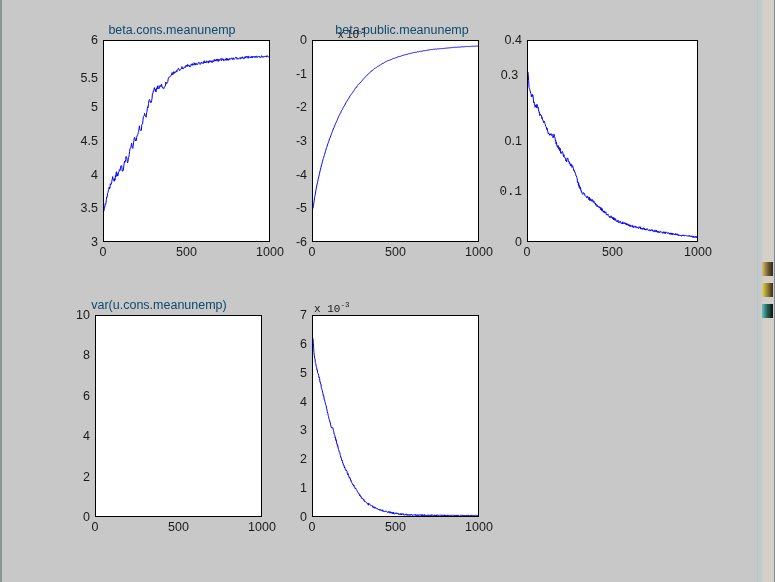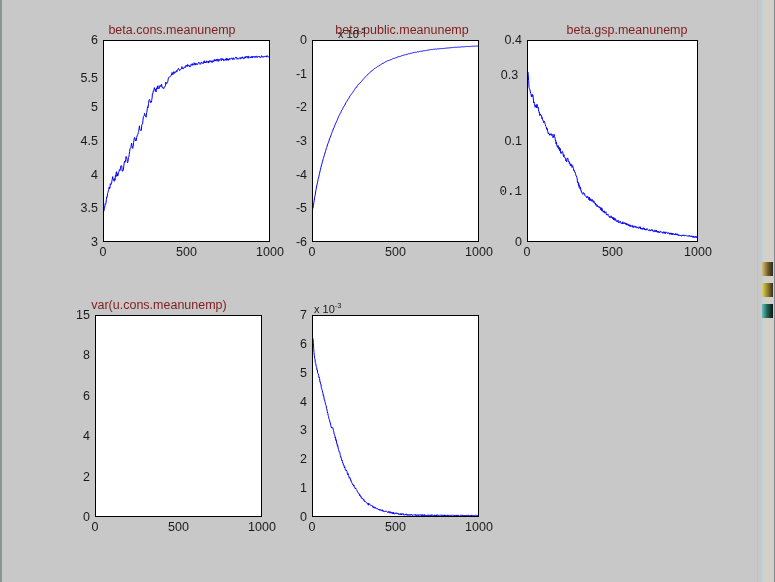--- a/index.html
+++ b/index.html
@@ -30,21 +30,21 @@
   }
   .strip-icon.i1{top:262px;background:linear-gradient(90deg,#d8c07c,#6b5520 60%,#2a2a2a);}
   .strip-icon.i2{top:283px;background:linear-gradient(90deg,#e0d46a,#8a7a22 55%,#3a2a2a);}
   .strip-icon.i3{top:304px;background:linear-gradient(90deg,#6fbfbf,#1d6b5a 45%,#111);}
 
   
   .subplot{position:absolute;}
   .plot-title{
     position:absolute;left:0;right:0;top:0;
     text-align:center;
-    font-size:12.5px;color:#7f1d1d;
+    font-size:12.5px;color:#0c4a6e;
     white-space:nowrap;
     line-height:14px;
   }
   .exp-label{
     position:absolute;
     font-size:11px;color:#1a1a1a;
     white-space:nowrap;
     line-height:11px;
   }
   .exp-label sup{font-size:7.5px;}
@@ -112,21 +112,20 @@
     <div class="ytick" style="left:0;top:121px;width:35px;">-3</div>
     <div class="ytick" style="left:0;top:154.7px;width:35px;">-4</div>
     <div class="ytick" style="left:0;top:188.3px;width:35px;">-5</div>
     <div class="ytick" style="left:0;top:222px;width:35px;">-6</div>
     <div class="xtick" style="left:40px;top:226px;">0</div>
     <div class="xtick" style="left:123.5px;top:226px;">500</div>
     <div class="xtick" style="left:207px;top:226px;">1000</div>
   </div>
 
   <div class="subplot" style="left:495px;top:20px;width:240px;height:250px;">
-    <div class="plot-title" style="top:3px;left:20px;width:220px;">beta.gsp.meanunemp</div>
     <div class="axes-box" style="left:30px;top:20px;width:171px;height:202px;">
       <svg viewBox="0 0 171 202" preserveAspectRatio="none">
         <polyline id="s3" fill="none" stroke="#0000ff" stroke-width="1" vector-effect="non-scaling-stroke" points="0.00,31.28 0.34,35.40 0.69,40.19 1.03,46.77 1.37,47.74 1.71,48.94 2.06,49.54 2.40,51.51 2.74,52.78 3.08,53.41 3.43,56.19 3.77,54.48 4.11,56.36 4.45,54.07 4.80,54.14 5.14,55.65 5.48,59.52 5.83,62.60 6.17,61.72 6.51,63.29 6.85,64.85 7.20,66.93 7.54,64.93 7.88,64.89 8.22,66.32 8.57,67.42 8.91,63.98 9.25,63.97 9.60,66.49 9.94,67.35 10.28,66.68 10.62,70.38 10.97,70.28 11.31,72.54 11.65,72.09 11.99,75.40 12.34,73.75 12.68,74.85 13.02,75.27 13.36,75.39 13.71,75.25 14.05,78.26 14.39,77.34 14.74,79.55 15.08,79.66 15.42,80.77 15.76,82.41 16.11,81.64 16.45,81.45 16.79,81.21 17.13,83.51 17.48,84.25 17.82,86.02 18.16,86.49 18.51,86.79 18.85,89.25 19.19,88.49 19.53,88.29 19.88,91.11 20.22,92.44 20.56,93.85 20.90,92.74 21.25,93.35 21.59,93.74 21.93,95.19 22.27,95.17 22.62,93.93 22.96,94.40 23.30,93.50 23.65,95.23 23.99,95.29 24.33,94.16 24.67,95.37 25.02,96.38 25.36,97.74 25.70,95.85 26.04,97.07 26.39,94.10 26.73,96.44 27.07,97.03 27.41,98.26 27.76,101.04 28.10,100.45 28.44,104.12 28.79,102.03 29.13,105.00 29.47,106.65 29.81,106.26 30.16,107.58 30.50,105.52 30.84,107.79 31.18,109.30 31.53,107.68 31.87,107.56 32.21,110.95 32.56,108.51 32.90,112.13 33.24,113.52 33.58,112.89 33.93,113.35 34.27,111.97 34.61,111.52 34.95,111.51 35.30,113.05 35.64,115.16 35.98,116.75 36.32,114.73 36.67,116.69 37.01,117.56 37.35,117.50 37.70,118.79 38.04,118.72 38.38,121.24 38.72,120.51 39.07,121.90 39.41,118.59 39.75,118.27 40.09,119.12 40.44,118.72 40.78,121.61 41.12,122.00 41.46,121.39 41.81,123.76 42.15,122.89 42.49,123.85 42.84,125.64 43.18,124.09 43.52,126.22 43.86,125.09 44.21,124.68 44.55,127.77 44.89,126.58 45.23,125.97 45.58,127.65 45.92,128.51 46.26,130.77 46.61,130.20 46.95,131.02 47.29,132.48 47.63,132.47 47.98,133.52 48.32,135.20 48.66,136.28 49.00,136.33 49.35,137.91 49.69,138.11 50.03,142.40 50.37,143.10 50.72,142.32 51.06,145.75 51.40,143.93 51.75,147.87 52.09,146.05 52.43,147.02 52.77,149.51 53.12,147.94 53.46,150.94 53.80,150.65 54.14,152.69 54.49,152.56 54.83,154.15 55.17,154.42 55.52,154.94 55.86,154.31 56.20,153.10 56.54,153.53 56.89,154.39 57.23,154.12 57.57,156.24 57.91,156.44 58.26,156.67 58.60,156.89 58.94,156.89 59.28,157.72 59.63,158.57 59.97,156.93 60.31,157.03 60.66,158.10 61.00,157.74 61.34,157.81 61.68,160.48 62.03,157.72 62.37,159.63 62.71,161.36 63.05,160.36 63.40,159.29 63.74,161.44 64.08,161.60 64.42,161.60 64.77,159.89 65.11,160.92 65.45,160.68 65.80,162.78 66.14,163.01 66.48,161.39 66.82,162.70 67.17,162.51 67.51,163.32 67.85,164.50 68.19,163.73 68.54,165.77 68.88,166.07 69.22,165.17 69.57,165.02 69.91,167.30 70.25,166.04 70.59,166.81 70.94,167.51 71.28,167.77 71.62,167.01 71.96,168.14 72.31,168.56 72.65,167.45 72.99,167.78 73.33,170.17 73.68,168.75 74.02,168.35 74.36,171.29 74.71,169.34 75.05,169.22 75.39,170.55 75.73,172.23 76.08,172.85 76.42,171.72 76.76,172.98 77.10,171.58 77.45,173.25 77.79,173.88 78.13,172.81 78.47,173.02 78.82,172.46 79.16,174.95 79.50,175.84 79.85,175.13 80.19,175.41 80.53,175.80 80.87,174.84 81.22,176.21 81.56,176.88 81.90,177.28 82.24,176.95 82.59,178.37 82.93,178.42 83.27,178.53 83.62,177.47 83.96,176.53 84.30,177.98 84.64,177.42 84.99,178.67 85.33,178.09 85.67,179.77 86.01,177.91 86.36,179.00 86.70,180.74 87.04,178.56 87.38,180.37 87.73,181.07 88.07,179.19 88.41,181.04 88.76,180.19 89.10,181.12 89.44,182.48 89.78,182.15 90.13,181.58 90.47,182.32 90.81,181.31 91.15,180.82 91.50,183.35 91.84,182.87 92.18,183.61 92.53,183.52 92.87,183.05 93.21,181.88 93.55,183.16 93.90,183.81 94.24,184.32 94.58,184.37 94.92,183.54 95.27,183.56 95.61,184.88 95.95,182.55 96.29,184.59 96.64,184.23 96.98,184.15 97.32,183.41 97.67,183.73 98.01,184.60 98.35,183.64 98.69,184.94 99.04,184.10 99.38,185.74 99.72,184.54 100.06,184.24 100.41,186.07 100.75,185.03 101.09,185.23 101.43,185.00 101.78,186.54 102.12,185.71 102.46,185.55 102.81,187.18 103.15,186.10 103.49,185.89 103.83,187.41 104.18,186.59 104.52,186.68 104.86,186.62 105.20,187.19 105.55,188.10 105.89,186.26 106.23,186.47 106.58,188.12 106.92,188.50 107.26,187.53 107.60,187.92 107.95,187.87 108.29,186.76 108.63,188.22 108.97,187.36 109.32,187.04 109.66,188.40 110.00,188.83 110.34,188.55 110.69,187.83 111.03,188.65 111.37,189.04 111.72,189.49 112.06,188.59 112.40,187.48 112.74,187.85 113.09,188.86 113.43,188.60 113.77,187.65 114.11,190.02 114.46,188.84 114.80,189.77 115.14,189.73 115.48,190.18 115.83,188.95 116.17,190.18 116.51,190.21 116.86,188.60 117.20,189.03 117.54,189.59 117.88,189.10 118.23,190.90 118.57,189.81 118.91,190.77 119.25,190.93 119.60,190.68 119.94,190.96 120.28,189.45 120.63,189.63 120.97,189.74 121.31,190.56 121.65,191.12 122.00,191.55 122.34,191.08 122.68,190.77 123.02,190.60 123.37,191.90 123.71,191.63 124.05,191.92 124.39,190.72 124.74,191.23 125.08,190.40 125.42,190.99 125.77,190.67 126.11,191.92 126.45,191.24 126.79,192.62 127.14,192.61 127.48,192.36 127.82,192.78 128.16,192.06 128.51,190.74 128.85,191.68 129.19,192.52 129.54,193.01 129.88,191.07 130.22,192.12 130.56,192.68 130.91,191.87 131.25,193.38 131.59,193.05 131.93,192.25 132.28,193.53 132.62,192.92 132.96,192.70 133.30,193.67 133.65,193.12 133.99,192.08 134.33,192.16 134.68,192.70 135.02,193.19 135.36,193.02 135.70,193.47 136.05,193.22 136.39,194.27 136.73,194.24 137.07,192.89 137.42,192.47 137.76,192.87 138.10,193.88 138.44,194.47 138.79,192.80 139.13,194.35 139.47,193.20 139.82,192.92 140.16,193.27 140.50,193.33 140.84,193.68 141.19,194.48 141.53,193.95 141.87,193.46 142.21,193.88 142.56,194.04 142.90,194.90 143.24,194.10 143.59,195.38 143.93,193.73 144.27,194.39 144.61,195.27 144.96,195.10 145.30,193.90 145.64,195.54 145.98,194.25 146.33,195.50 146.67,194.31 147.01,194.81 147.35,194.75 147.70,195.61 148.04,195.10 148.38,194.99 148.73,195.93 149.07,195.54 149.41,194.32 149.75,195.88 150.10,194.87 150.44,195.57 150.78,196.09 151.12,194.76 151.47,195.56 151.81,196.33 152.15,195.57 152.49,196.51 152.84,195.74 153.18,195.95 153.52,196.61 153.87,196.26 154.21,196.69 154.55,196.13 154.89,196.72 155.24,197.00 155.58,196.84 155.92,195.89 156.26,196.91 156.61,196.56 156.95,195.79 157.29,196.37 157.64,195.87 157.98,196.83 158.32,197.05 158.66,196.39 159.01,196.82 159.35,196.42 159.69,196.20 160.03,196.45 160.38,196.58 160.72,196.63 161.06,196.49 161.40,197.15 161.75,197.06 162.09,196.87 162.43,196.58 162.78,197.50 163.12,197.12 163.46,196.43 163.80,196.97 164.15,197.59 164.49,196.85 164.83,196.87 165.17,197.15 165.52,197.66 165.86,196.72 166.20,197.72 166.55,198.29 166.89,197.26 167.23,196.88 167.57,198.38 167.92,197.40 168.26,198.32 168.60,198.37 168.94,197.69 169.29,198.28 169.63,197.37 169.97,197.87 170.31,198.60 170.66,197.37 171.00,198.36"></polyline>
       </svg>
     </div>
     <div class="ytick" style="left:0;top:20px;width:25px;">0.4</div>
     <div class="ytick" style="left:0;top:55px;width:25px;text-align:center;">0.3</div>
     <div class="ytick" style="left:0;top:121px;width:25px;">0.1</div>
     <div class="ytick" style="left:0;top:171.5px;width:25px;font-family:Liberation Mono, monospace;">0.1</div>
     <div class="ytick" style="left:0;top:222px;width:25px;">0</div>
@@ -135,33 +134,33 @@
     <div class="xtick" style="left:201px;top:226px;">1000</div>
   </div>
 
   <div class="subplot" style="left:32px;top:295px;width:240px;height:250px;">
     <div class="plot-title" style="top:3px;left:10px;width:230px;">var(u.cons.meanunemp)</div>
     <div class="axes-box" style="left:61px;top:20px;width:167px;height:202px;">
       <svg viewBox="0 0 167 202" preserveAspectRatio="none">
         <polyline id="s4" fill="none" stroke="#0000ff" stroke-width="1" vector-effect="non-scaling-stroke" points=""></polyline>
       </svg>
     </div>
-    <div class="ytick" style="left:0;top:20px;width:56px;">15</div>
+    <div class="ytick" style="left:0;top:20px;width:56px;">10</div>
     <div class="ytick" style="left:0;top:60.4px;width:56px;">8</div>
     <div class="ytick" style="left:0;top:100.8px;width:56px;">6</div>
     <div class="ytick" style="left:0;top:141.2px;width:56px;">4</div>
     <div class="ytick" style="left:0;top:181.6px;width:56px;">2</div>
     <div class="ytick" style="left:0;top:222px;width:56px;">0</div>
     <div class="xtick" style="left:61px;top:226px;">0</div>
     <div class="xtick" style="left:144.5px;top:226px;">500</div>
     <div class="xtick" style="left:228px;top:226px;">1000</div>
   </div>
 
   <div class="subplot" style="left:270px;top:295px;width:240px;height:250px;">
-    <div class="exp-label" style="left:42px;top:5px;">
+    <div class="exp-label" style="left:42px;top:5px;font-family:Liberation Mono, monospace;">
       <span>x 10</span><sup>-3</sup>
     </div>
     <div class="axes-box" style="left:40px;top:20px;width:167px;height:202px;">
       <svg viewBox="0 0 167 202" preserveAspectRatio="none">
         <polyline id="s5" fill="none" stroke="#0000ff" stroke-width="1" vector-effect="non-scaling-stroke" points="0.00,22.63 0.33,26.78 0.67,32.73 1.00,36.88 1.34,40.11 1.67,42.72 2.01,43.14 2.34,47.08 2.68,47.68 3.01,49.43 3.35,51.16 3.68,52.22 4.02,54.73 4.35,54.49 4.69,57.44 5.02,58.24 5.35,58.54 5.69,59.93 6.02,62.20 6.36,61.78 6.69,63.22 7.03,66.75 7.36,66.67 7.70,68.49 8.03,68.63 8.37,72.03 8.70,72.92 9.04,74.39 9.37,75.21 9.71,76.96 10.04,77.75 10.37,80.32 10.71,79.93 11.04,81.85 11.38,84.68 11.71,84.61 12.05,86.24 12.38,87.50 12.72,89.27 13.05,90.11 13.39,90.80 13.72,93.54 14.06,93.77 14.39,96.26 14.73,98.02 15.06,98.47 15.39,100.52 15.73,101.63 16.06,103.50 16.40,104.28 16.73,105.15 17.07,107.26 17.40,107.25 17.74,109.15 18.07,111.00 18.41,112.05 18.74,113.18 19.08,112.41 19.41,112.91 19.75,112.92 20.08,112.80 20.41,114.20 20.75,115.75 21.08,117.02 21.42,119.49 21.75,119.56 22.09,120.49 22.42,123.16 22.76,122.55 23.09,125.70 23.43,124.94 23.76,126.05 24.10,129.23 24.43,129.19 24.77,131.51 25.10,130.86 25.43,133.33 25.77,134.76 26.10,135.12 26.44,137.27 26.77,137.13 27.11,137.73 27.44,139.69 27.78,141.08 28.11,142.84 28.45,142.69 28.78,144.18 29.12,145.87 29.45,145.47 29.79,147.15 30.12,148.51 30.45,148.58 30.79,150.80 31.12,150.52 31.46,151.01 31.79,153.47 32.13,152.45 32.46,154.01 32.80,155.28 33.13,155.96 33.47,155.31 33.80,155.59 34.14,156.52 34.47,157.18 34.81,158.99 35.14,160.27 35.47,159.06 35.81,161.12 36.14,161.22 36.48,162.74 36.81,163.90 37.15,162.97 37.48,163.41 37.82,164.28 38.15,166.06 38.49,165.77 38.82,167.93 39.16,167.96 39.49,168.67 39.83,169.30 40.16,170.50 40.49,170.33 40.83,170.34 41.16,171.88 41.50,171.09 41.83,172.38 42.17,172.67 42.50,173.69 42.84,174.56 43.17,173.77 43.51,174.36 43.84,175.31 44.18,175.60 44.51,176.15 44.85,177.02 45.18,177.84 45.52,177.89 45.85,178.50 46.18,179.38 46.52,179.20 46.85,179.93 47.19,181.45 47.52,180.50 47.86,181.26 48.19,182.56 48.53,183.07 48.86,182.47 49.20,183.21 49.53,184.62 49.87,183.96 50.20,184.30 50.54,184.85 50.87,184.97 51.20,186.18 51.54,185.32 51.87,186.50 52.21,187.56 52.54,187.04 52.88,187.40 53.21,187.37 53.55,187.85 53.88,188.43 54.22,188.60 54.55,188.61 54.89,189.13 55.22,189.97 55.56,190.29 55.89,189.08 56.22,191.10 56.56,189.52 56.89,189.53 57.23,190.08 57.56,190.22 57.90,191.08 58.23,191.05 58.57,191.34 58.90,191.72 59.24,191.53 59.57,191.74 59.91,191.35 60.24,192.53 60.58,192.07 60.91,193.48 61.24,192.72 61.58,193.77 61.91,194.00 62.25,192.82 62.58,192.93 62.92,194.24 63.25,193.62 63.59,193.74 63.92,194.26 64.26,194.84 64.59,194.80 64.93,194.40 65.26,194.50 65.60,195.27 65.93,195.31 66.26,195.48 66.60,195.90 66.93,194.96 67.27,196.01 67.60,195.82 67.94,196.34 68.27,195.66 68.61,195.56 68.94,196.29 69.28,196.74 69.61,196.64 69.95,195.61 70.28,196.14 70.62,197.31 70.95,196.42 71.28,197.27 71.62,197.39 71.95,197.01 72.29,197.24 72.62,197.76 72.96,197.80 73.29,196.90 73.63,197.16 73.96,197.51 74.30,197.24 74.63,197.43 74.97,197.46 75.30,197.85 75.64,198.74 75.97,198.39 76.30,198.37 76.64,197.44 76.97,197.30 77.31,198.40 77.64,197.65 77.98,199.19 78.31,198.81 78.65,197.71 78.98,198.64 79.32,198.15 79.65,199.16 79.99,198.71 80.32,199.75 80.66,199.45 80.99,198.07 81.32,199.68 81.66,198.28 81.99,199.94 82.33,200.01 82.66,199.73 83.00,199.92 83.33,199.17 83.67,199.48 84.00,198.66 84.34,199.65 84.67,199.27 85.01,198.87 85.34,199.61 85.68,199.25 86.01,199.01 86.34,200.41 86.68,200.44 87.01,199.65 87.35,200.18 87.68,200.22 88.02,200.17 88.35,200.82 88.69,199.45 89.02,199.48 89.36,199.52 89.69,201.02 90.03,200.60 90.36,199.86 90.70,199.58 91.03,200.34 91.36,200.30 91.70,199.72 92.03,201.16 92.37,200.73 92.70,201.10 93.04,201.12 93.37,201.03 93.71,200.13 94.04,200.40 94.38,200.11 94.71,200.04 95.05,201.34 95.38,200.51 95.72,200.50 96.05,201.43 96.38,201.41 96.72,200.66 97.05,200.16 97.39,200.73 97.72,201.29 98.06,201.51 98.39,200.63 98.73,201.24 99.06,200.38 99.40,200.80 99.73,200.39 100.07,200.29 100.40,201.63 100.74,201.49 101.07,201.09 101.40,200.72 101.74,200.84 102.07,201.30 102.41,201.00 102.74,200.74 103.08,200.98 103.41,200.80 103.75,201.31 104.08,200.35 104.42,201.86 104.75,201.10 105.09,201.49 105.42,201.29 105.76,200.66 106.09,201.03 106.42,201.80 106.76,200.81 107.09,200.93 107.43,200.66 107.76,201.36 108.10,201.18 108.43,201.36 108.77,200.62 109.10,200.96 109.44,201.56 109.77,200.64 110.11,201.65 110.44,202.04 110.78,200.52 111.11,201.35 111.44,201.82 111.78,201.19 112.11,200.73 112.45,201.70 112.78,200.82 113.12,200.57 113.45,201.91 113.79,201.29 114.12,201.73 114.46,202.09 114.79,200.99 115.13,201.37 115.46,201.33 115.80,201.80 116.13,201.46 116.46,200.64 116.80,201.48 117.13,202.07 117.47,202.02 117.80,201.20 118.14,201.18 118.47,200.97 118.81,200.95 119.14,201.97 119.48,202.01 119.81,200.78 120.15,201.06 120.48,200.66 120.82,201.47 121.15,201.90 121.48,201.59 121.82,201.34 122.15,201.91 122.49,201.31 122.82,201.59 123.16,200.79 123.49,201.92 123.83,201.21 124.16,201.77 124.50,201.18 124.83,201.00 125.17,202.04 125.50,201.34 125.84,200.74 126.17,201.10 126.51,200.82 126.84,201.87 127.17,201.57 127.51,200.93 127.84,201.29 128.18,200.88 128.51,201.28 128.85,201.06 129.18,201.30 129.52,201.68 129.85,201.28 130.19,201.73 130.52,200.76 130.86,201.27 131.19,201.82 131.53,201.04 131.86,201.06 132.19,201.50 132.53,201.86 132.86,200.84 133.20,202.00 133.53,200.89 133.87,201.84 134.20,201.39 134.54,201.96 134.87,202.09 135.21,201.60 135.54,200.83 135.88,201.12 136.21,202.04 136.55,201.08 136.88,201.10 137.21,201.57 137.55,201.87 137.88,201.18 138.22,201.03 138.55,201.50 138.89,201.63 139.22,202.03 139.56,201.11 139.89,200.96 140.23,201.44 140.56,201.16 140.90,201.18 141.23,201.30 141.57,201.21 141.90,201.45 142.23,201.40 142.57,201.01 142.90,201.01 143.24,202.06 143.57,201.36 143.91,201.28 144.24,201.54 144.58,202.09 144.91,201.17 145.25,201.39 145.58,202.00 145.92,200.90 146.25,201.45 146.59,202.09 146.92,201.12 147.25,201.72 147.59,202.01 147.92,201.99 148.26,202.03 148.59,201.88 148.93,201.40 149.26,201.36 149.60,201.09 149.93,201.34 150.27,200.96 150.60,201.25 150.94,201.98 151.27,201.07 151.61,201.21 151.94,201.73 152.27,201.09 152.61,201.73 152.94,201.62 153.28,201.66 153.61,200.99 153.95,201.68 154.28,201.77 154.62,201.32 154.95,201.02 155.29,202.05 155.62,201.89 155.96,201.69 156.29,201.37 156.63,201.27 156.96,202.04 157.29,201.20 157.63,201.27 157.96,201.46 158.30,201.06 158.63,201.62 158.97,201.54 159.30,201.82 159.64,201.15 159.97,201.69 160.31,201.78 160.64,201.01 160.98,201.11 161.31,201.26 161.65,201.85 161.98,201.87 162.31,201.55 162.65,201.34 162.98,201.85 163.32,201.64 163.65,201.21 163.99,201.59 164.32,201.48 164.66,201.30 164.99,201.49 165.33,201.39 165.66,201.32 166.00,201.83 166.33,201.21 166.67,201.19 167.00,201.96"></polyline>
       </svg>
     </div>
     <div class="ytick" style="left:0;top:20px;width:35px;">7</div>
     <div class="ytick" style="left:0;top:48.9px;width:35px;">6</div>
     <div class="ytick" style="left:0;top:77.7px;width:35px;">5</div>

